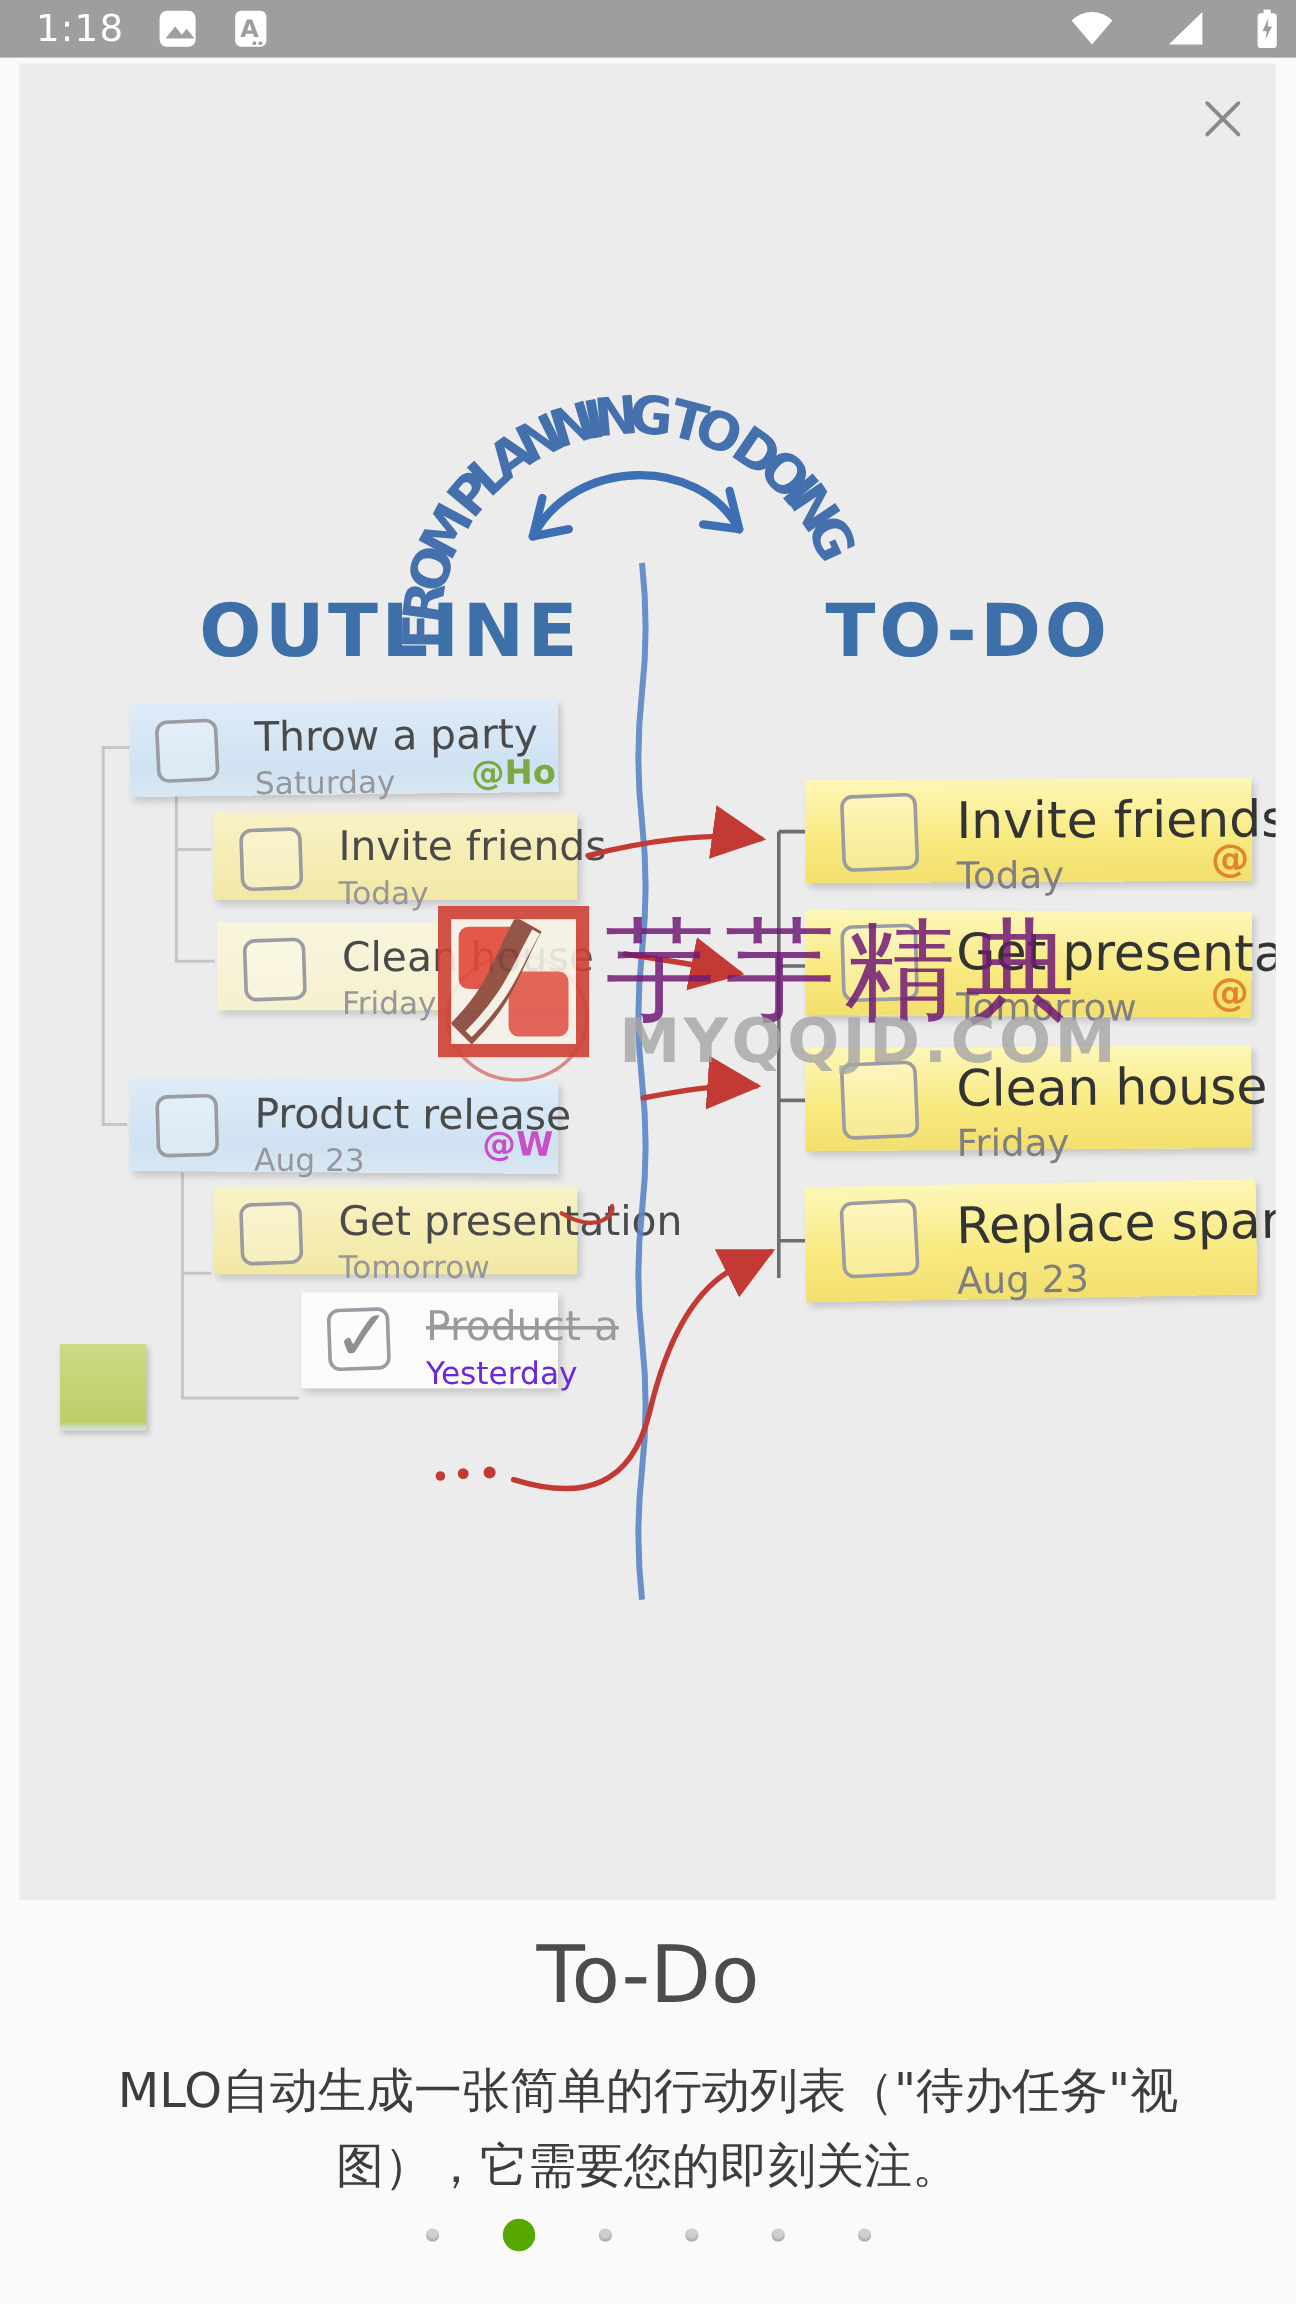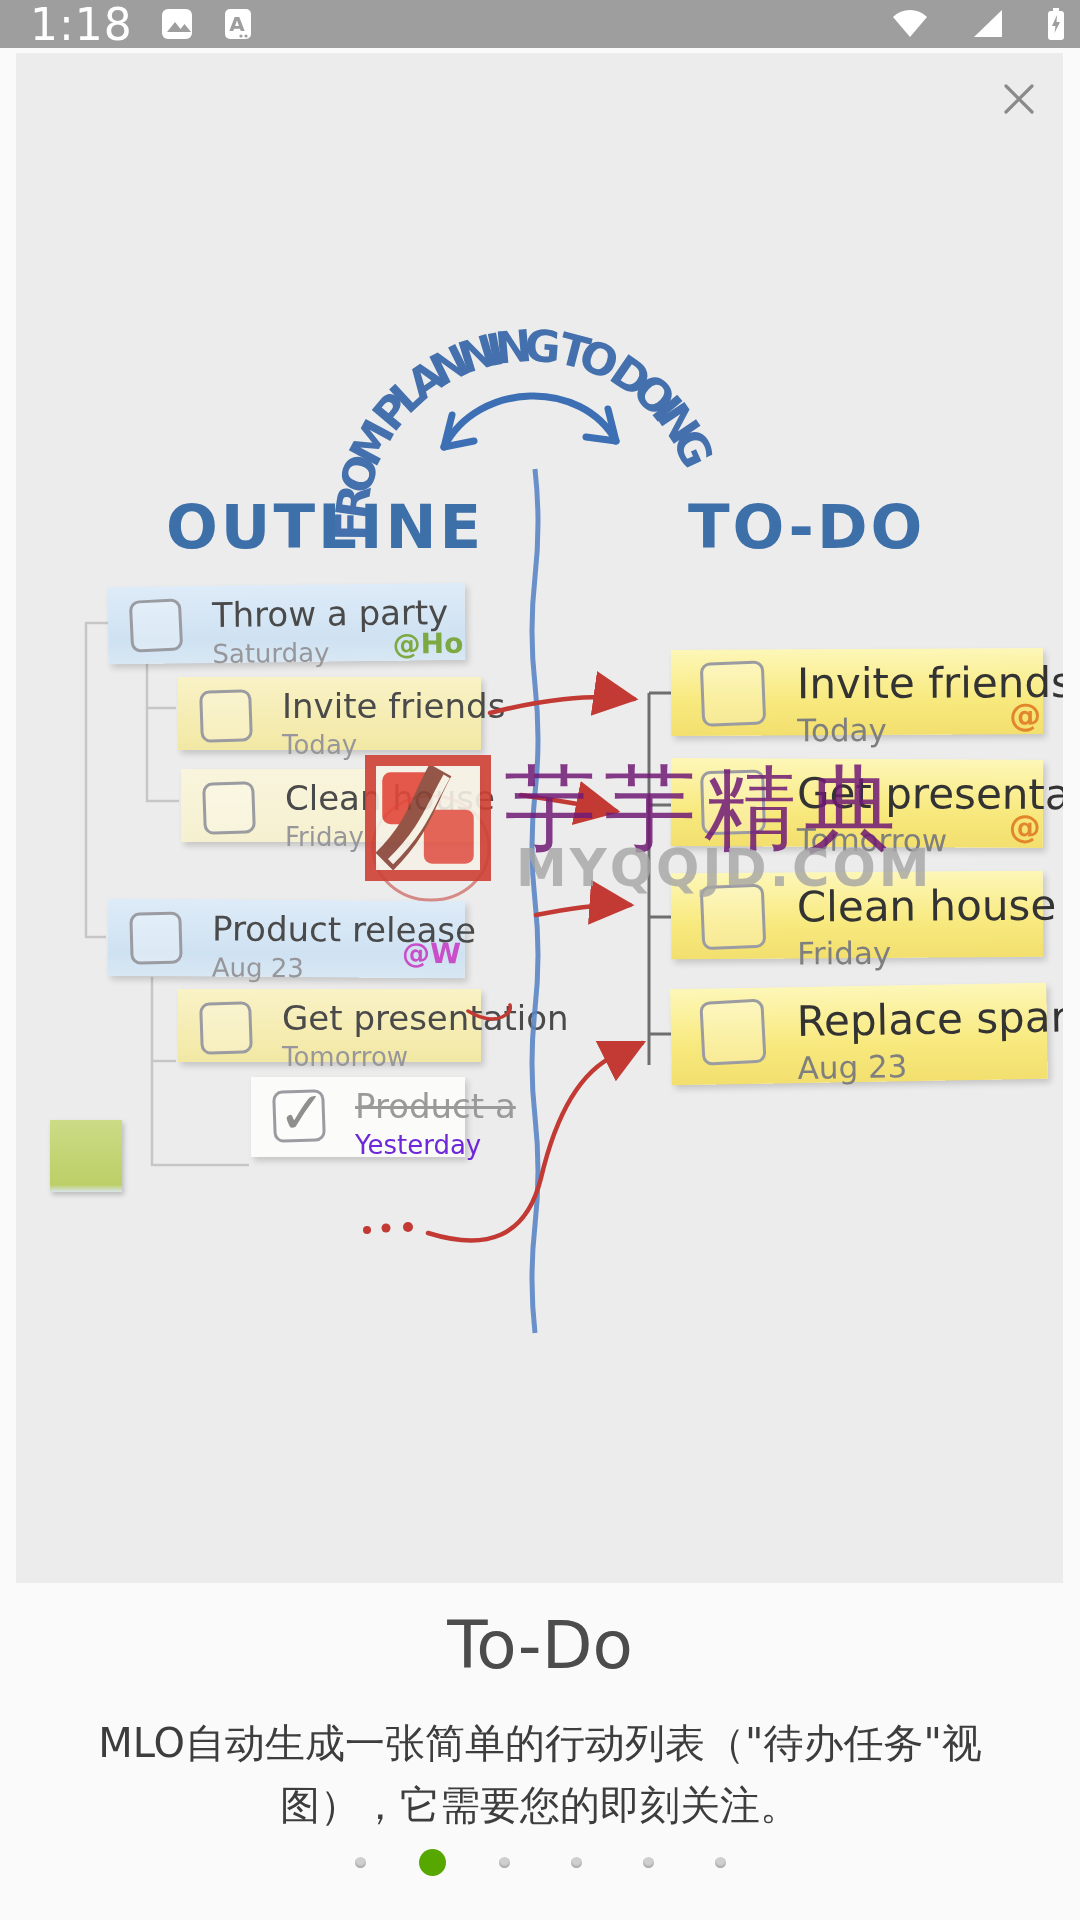--- a/index.html
+++ b/index.html
@@ -1,21 +1,21 @@
 <!DOCTYPE html>
 <html><head>
 <meta charset="utf-8">
 <style>
   html,body{margin:0;padding:0;background:#fafafa;font-family:"DejaVu Sans","Liberation Sans",sans-serif;}
   .screen{position:relative;width:1080px;height:1920px;overflow:hidden;background:#fafafa;}
 
   
   .statusbar{position:absolute;left:0;top:0;width:1080px;height:48px;background:#9e9e9e;color:#fff;
              display:flex;align-items:center;}
-  .sb-time{font-size:44px;font-weight:500;margin-left:30px;letter-spacing:1px;}
+  .sb-time{font-size:31px;font-weight:500;margin-left:30px;letter-spacing:1px;}
   .sb-icon{margin-left:26px;display:flex;align-items:center;}
   .sb-right{position:absolute;right:14px;top:0;height:48px;display:flex;align-items:center;gap:14px;}
 
   
   .card{position:absolute;left:16px;top:53px;width:1047px;height:1530px;background:#ececec;overflow:hidden;}
   .close-btn{position:absolute;right:22px;top:24px;width:44px;height:44px;z-index:6;cursor:pointer;
              display:flex;align-items:center;justify-content:center;}
   svg.bg,svg.fg{position:absolute;left:0;top:0;}
   svg.bg{z-index:1;} svg.fg{z-index:3;pointer-events:none;}
 

